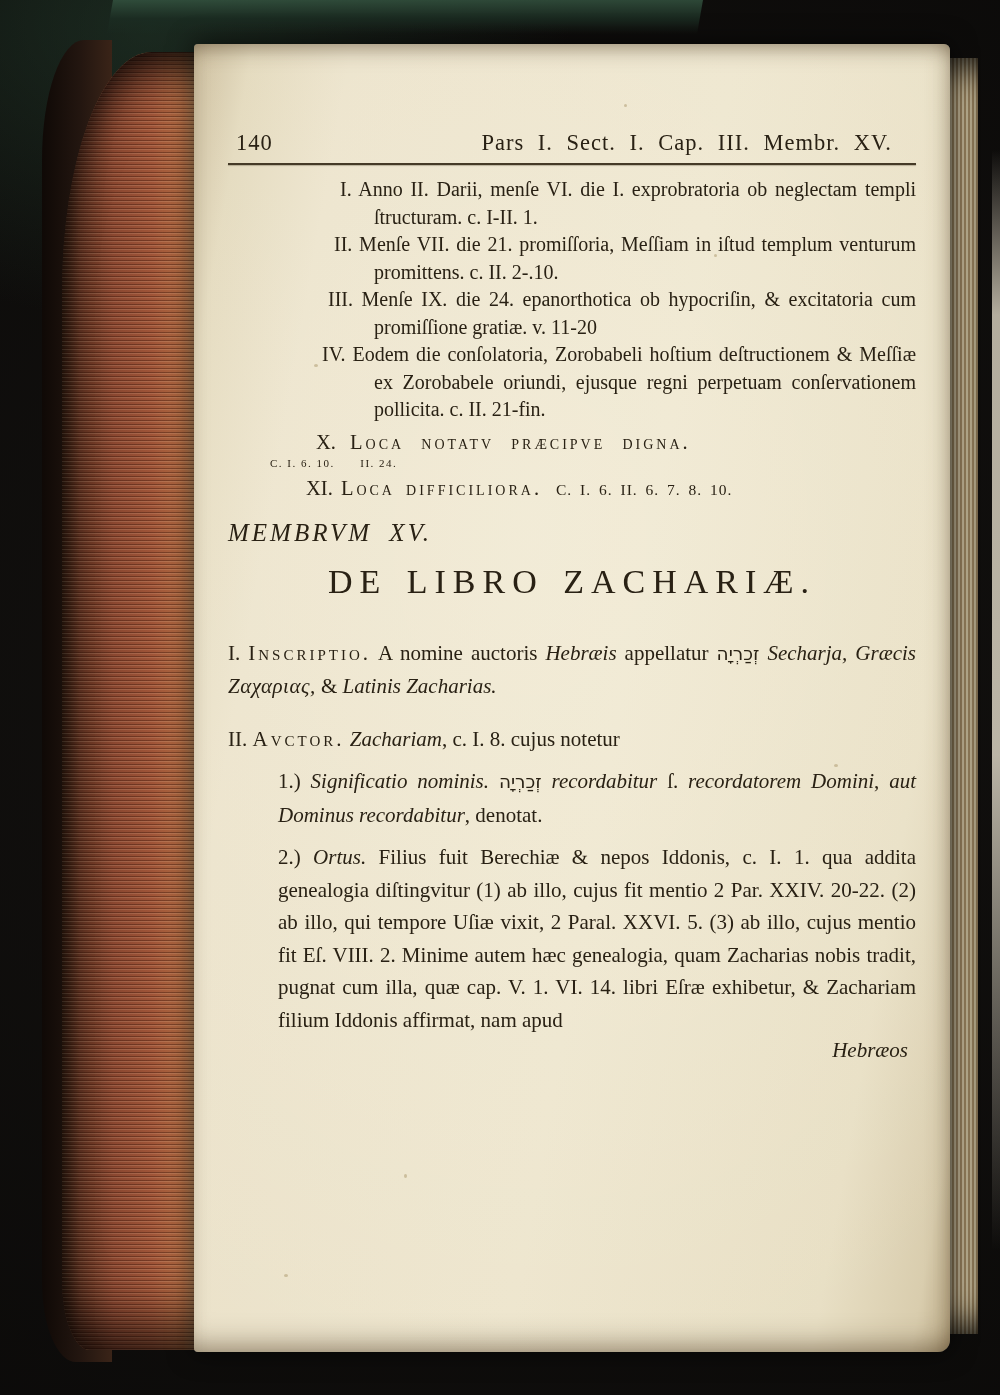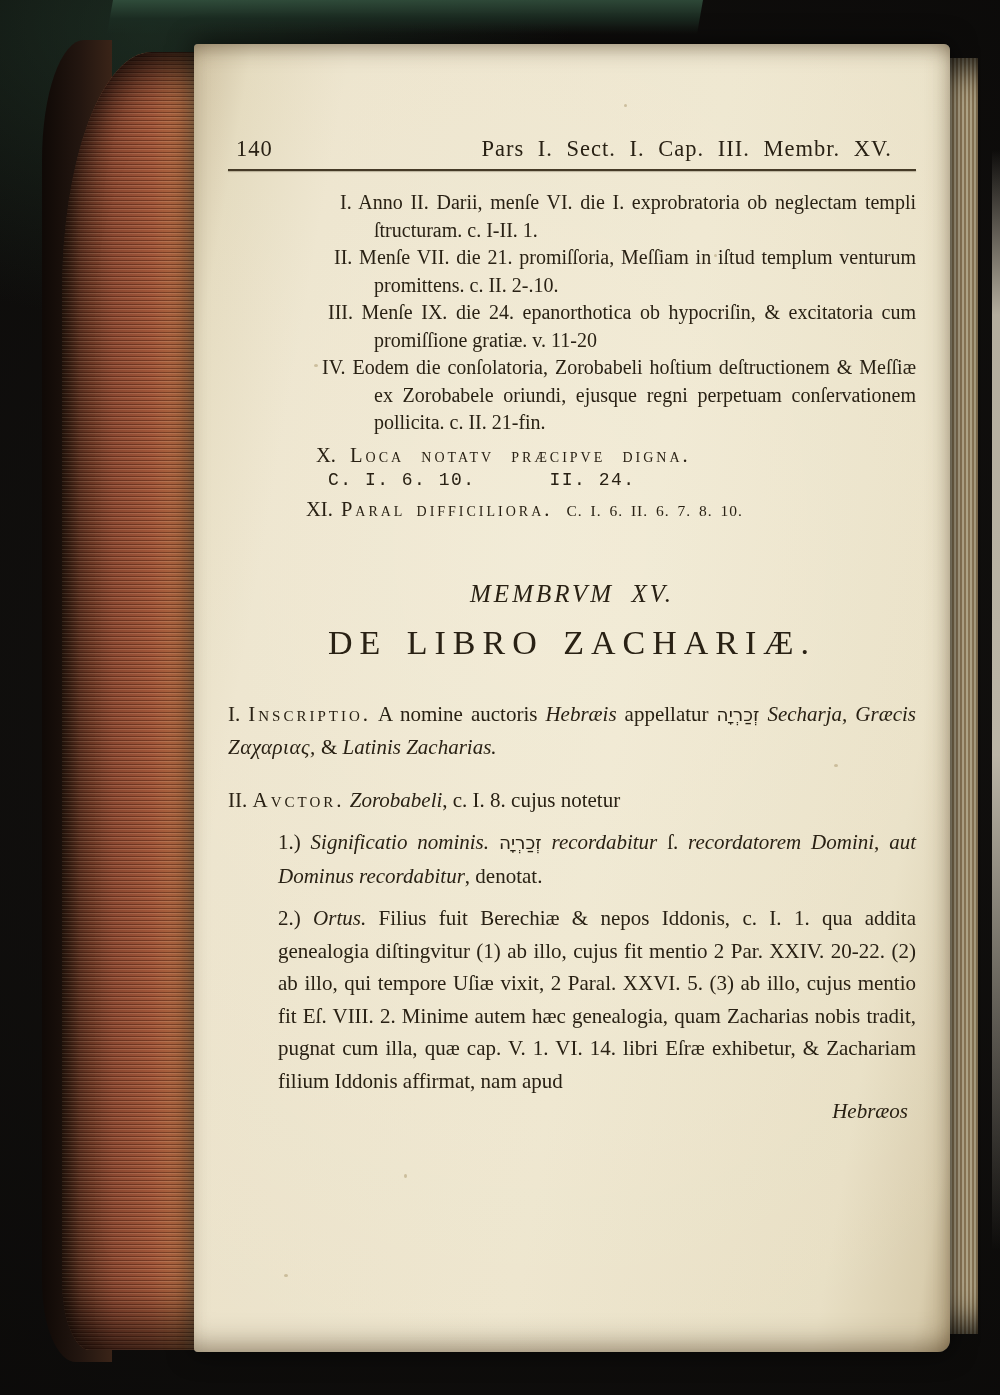--- a/index.html
+++ b/index.html
@@ -47,39 +47,39 @@
     box-shadow:inset 0 26px 34px -16px rgba(0,0,0,.85), inset 0 -26px 34px -16px rgba(0,0,0,.85);
   }
   .photo-sliver{
     position:absolute;left:992px;top:150px;width:8px;height:1100px;
     background:linear-gradient(to bottom,rgba(222,214,196,0),#ddd5c2 15%,#e6dfcd 55%,rgba(222,214,196,0));
     opacity:.8;
   }
   .speck{position:absolute;border-radius:50%;background:#a99569;opacity:.5;}
 
   .text{
-    position:absolute;left:34px;top:92px;width:688px;color:#292114;
+    position:absolute;left:34px;top:86px;width:688px;color:#292114;
     font-size:20px;
   }
   .header-line{display:flex;align-items:baseline;font-size:22.5px;}
   .page-num{margin-left:8px;letter-spacing:1px;}
   .running-title{flex:1;text-align:right;word-spacing:7px;letter-spacing:1px;margin-left:20px;margin-right:24px;}
   .rule{border-top:2px solid #453a27;margin-top:7px;box-shadow:0 1px 1px rgba(70,58,40,.3);}
 
-  .summary{margin-top:18px;}
+  .summary{margin-top:11px;}
   .s-item{text-align:justify;line-height:27.5px;padding-left:146px;text-indent:-34px;font-size:20px;}
   .s-item:nth-child(2){text-indent:-40px;}
   .s-item:nth-child(3){text-indent:-46px;}
   .s-item:nth-child(4){text-indent:-52px;}
 
   .loca-head{margin-top:7px;margin-left:88px;font-size:20.5px;word-spacing:9px;}
-  .loca-refs{margin-left:100px;font-size:18px;letter-spacing:1.5px;white-space:pre;margin-top:3px;font-family:Liberation Mono, monospace;}
+  .loca-refs{margin-left:42px;font-size:11px;letter-spacing:1.5px;white-space:pre;margin-top:3px;}
   .loca-diff{margin-top:8px;margin-left:78px;font-size:20.5px;word-spacing:3px;}
 
-  .membrum{margin-top:59px;text-align:center;font-style:italic;font-size:25px;letter-spacing:3px;word-spacing:8px;}
+  .membrum{margin-top:19px;text-align:left;font-style:italic;font-size:25px;letter-spacing:3px;word-spacing:8px;}
   .chapter{margin-top:16px;text-align:center;font-size:34px;letter-spacing:7px;word-spacing:4px;}
 
   .para{margin-top:20px;text-align:justify;font-size:21px;line-height:32.5px;}
   .para-first{margin-top:36px;}
   .sub{margin-left:50px;margin-top:10px;text-align:justify;font-size:21px;line-height:32.5px;}
   .catchword{text-align:right;padding-right:8px;font-size:21px;margin-top:2px;font-style:italic;}
 
   .sc{font-variant:small-caps;letter-spacing:3px;}
   .i{font-style:italic;}
   .heb{font-family:"DejaVu Sans",sans-serif;font-size:.88em;}
@@ -116,27 +116,27 @@
 
       <div class="summary">
         <div class="s-item"><span>I. Anno II. Darii, menſe VI. die I. exprobratoria ob neglectam templi ſtructuram. c. I-II. 1.</span></div>
         <div class="s-item"><span>II. Menſe VII. die 21. promiſſoria, Meſſiam in iſtud templum venturum promittens. c. II. 2-.10.</span></div>
         <div class="s-item"><span>III. Menſe IX. die 24. epanorthotica ob hypocriſin, &amp; excitatoria cum promiſſione gratiæ. v. 11-20</span></div>
         <div class="s-item"><span>IV. Eodem die conſolatoria, Zorobabeli hoſtium deſtructionem &amp; Meſſiæ ex Zorobabele oriundi, ejusque regni perpetuam conſervationem pollicita. c. II. 21-fin.</span></div>
       </div>
 
       <div class="loca-head"><span>X. </span><span class="sc">Loca notatv præcipve digna.</span></div>
       <div class="loca-refs">C. I. 6. 10.      II. 24.</div>
-      <div class="loca-diff"><span>XI. </span><span class="sc">Paral difficiliora.</span><span class="refs">C. I. 6. II. 6. 7. 8. 10.</span></div>
+      <div class="loca-diff"><span>XI. </span><span class="sc">Loca difficiliora.</span><span class="refs">C. I. 6. II. 6. 7. 8. 10.</span></div>
 
       <div class="membrum">MEMBRVM XV.</div>
       <div class="chapter">DE LIBRO ZACHARIÆ.</div>
 
       <div class="para para-first"><span>I. </span><span class="sc">Inscriptio.</span><span>  A nomine auctoris </span><span class="i">Hebræis</span><span> appellatur </span><span class="heb">זְכַרְיָה</span><span> </span><span class="i">Secharja,</span><span> </span><span class="i">Græcis</span><span> </span><span class="gr">Ζαχαριας,</span><span> &amp; </span><span class="i">Latinis Zacharias.</span></div>
-      <div class="para"><span>II. </span><span class="sc">Avctor.</span><span>  </span><span class="i">Zorobabeli</span><span>, c. I. 8. cujus notetur</span></div>
+      <div class="para"><span>II. </span><span class="sc">Avctor.</span><span>  </span><span class="i">Zachariam</span><span>, c. I. 8. cujus notetur</span></div>
 
       <div class="sub"><span>1.) </span><span class="i">Significatio nominis.</span><span> </span><span class="heb">זְכַרְיָה</span><span> </span><span class="i">recordabitur</span><span> ſ. </span><span class="i">recordatorem Domini</span><span>, </span><span class="i">aut Dominus recordabitur</span><span>, denotat.</span></div>
       <div class="sub"><span>2.) </span><span class="i">Ortus.</span><span> Filius fuit Berechiæ &amp; nepos Iddonis, c. I. 1. qua addita genealogia diſtingvitur (1) ab illo, cujus fit mentio 2 Par. XXIV. 20-22. (2) ab illo, qui tempore Uſiæ vixit, 2 Paral. XXVI. 5. (3) ab illo, cujus mentio fit Eſ. VIII. 2. Minime autem hæc genealogia, quam Zacharias nobis tradit, pugnat cum illa, quæ cap. V. 1. VI. 14. libri Eſræ exhibetur, &amp; Zachariam filium Iddonis affirmat, nam apud</span></div>
 
       <div class="catchword">Hebræos</div>
 
     </div>
   </div>
 </div>
 

